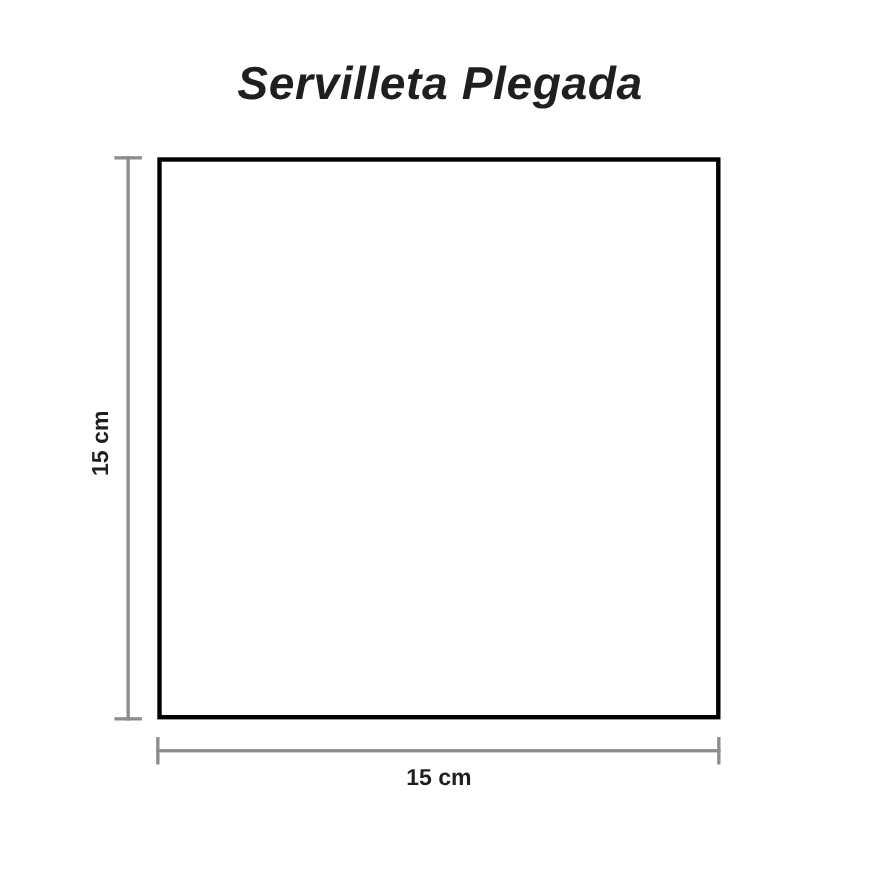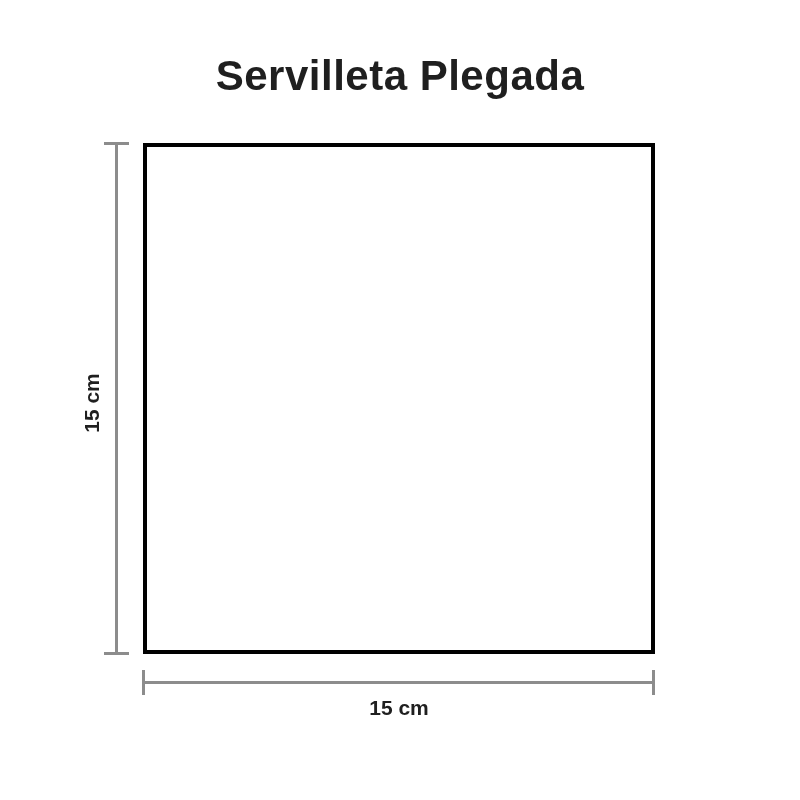--- a/index.html
+++ b/index.html
@@ -22,20 +22,21 @@
     background: var(--background-color);
   }
   .title {
     position: absolute;
     left: 0; top: 52px; width: 800px;
     text-align: center;
     font-size: 42px;
     font-weight: 700;
     color: var(--text-color);
     letter-spacing: 0.5px;
+    font-style: italic;
   }
   .square {
     position: absolute;
     left: 143px; top: 143px;
     width: 512px; height: 511px;
     border: 4px solid var(--shape-border-color);
     background: var(--shape-fill-color);
   }
   
   .vdim {

